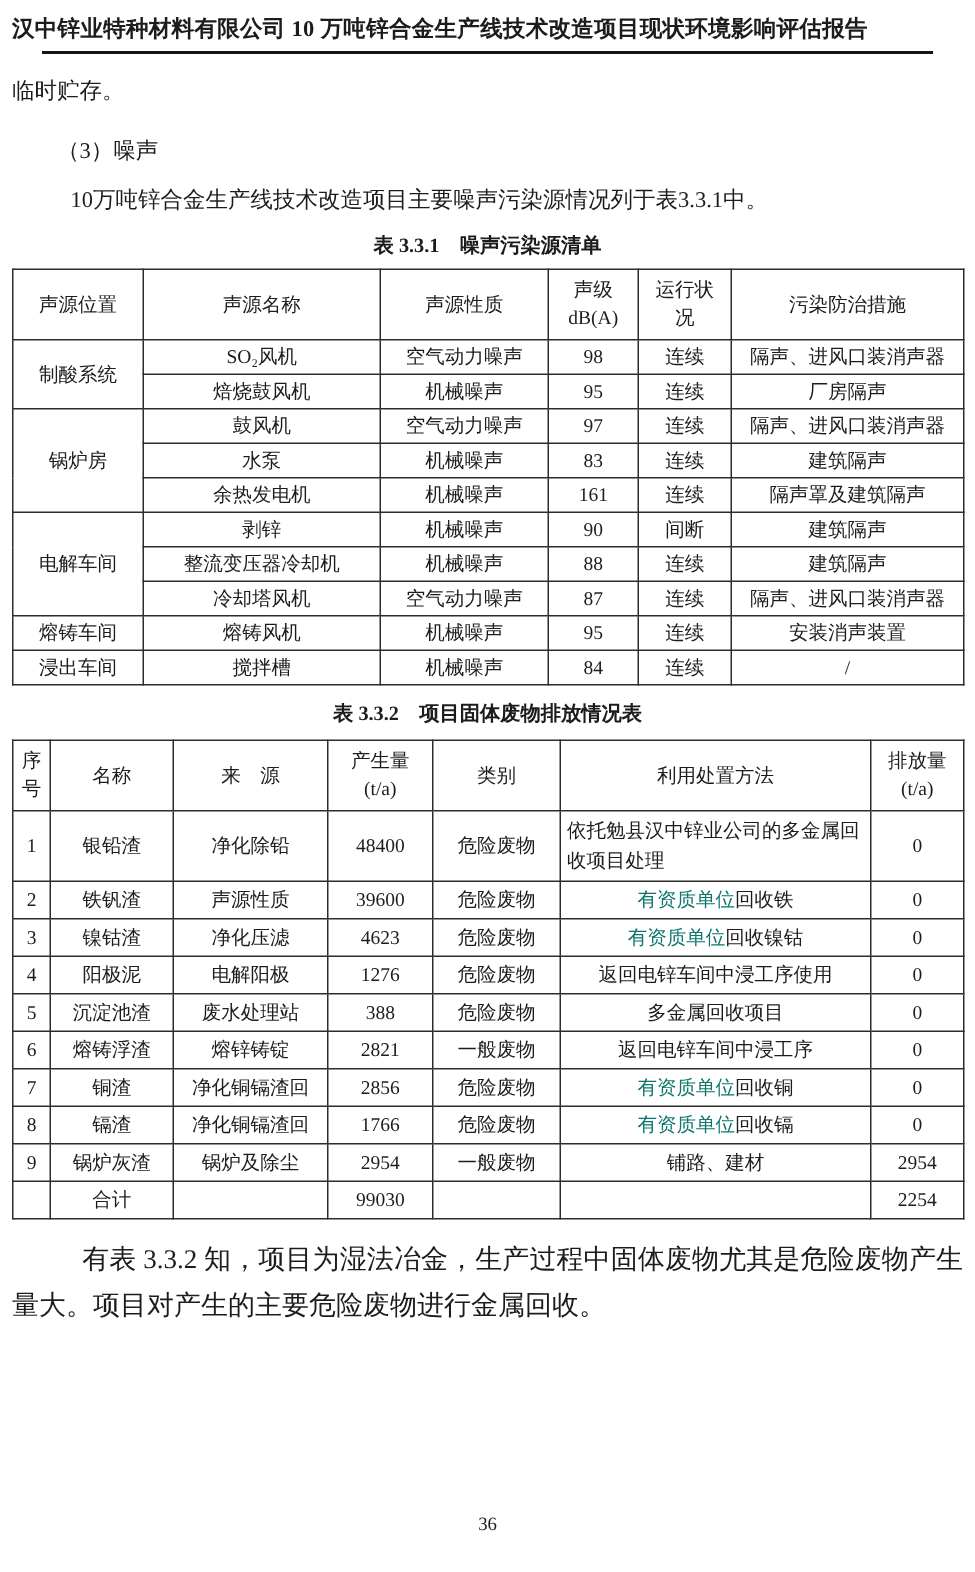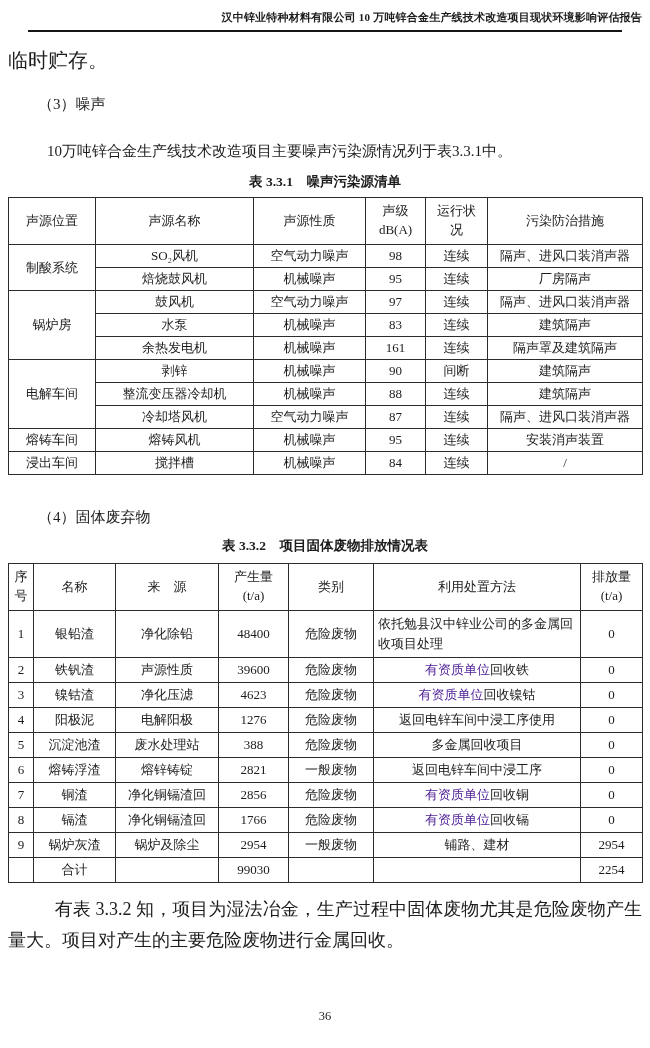--- a/index.html
+++ b/index.html
@@ -10,34 +10,34 @@
     font-family: "Liberation Serif", "DejaVu Serif", serif;
     overflow: hidden;
   }
   .page {
     position: relative;
     width: 650px; height: 1048px;
     box-sizing: border-box;
     padding: 10px 8px 0 8px;
   }
   .doc-header {
-    text-align: right;
-    font-size: 11px;
+    text-align: left;
+    font-size: 15px;
     font-weight: bold;
     letter-spacing: 0.2px;
     white-space: nowrap;
   }
   .header-rule {
     border: none;
     border-top: 2.5px solid #151515;
     margin: 5px 20px 0 20px;
   }
-  .p-temp { margin: 15px 0 0 0; font-size: 20px; }
+  .p-temp { margin: 15px 0 0 0; font-size: 15px; }
   .h-sec { margin: 21px 0 0 30px; font-size: 15px; font-weight: normal; }
-  .p-intro { margin: 28px 0 0 0; font-size: 15px; text-indent: 2.6em; }
+  .p-intro { margin: 14px 0 0 0; font-size: 15px; text-indent: 2.6em; }
   .tbl-caption {
     margin: 12px 0 0 0;
     text-align: center;
     font-size: 13.5px;
     font-weight: bold;
   }
   table {
     border-collapse: collapse;
     table-layout: fixed;
     width: 634px;
@@ -53,21 +53,21 @@
     font-weight: normal;
   }
   th { white-space: pre-line; line-height: 1.45; }
   .t1 tr.data-row { height: 23px; }
   .t1 tr.head-row { height: 47px; }
   .t2 { margin-top: 8px; }
   .t2 tr.head-row { height: 47px; }
   .t2 tr.tall-row { height: 47px; }
   .t2 tr.data-row { height: 25px; }
   .cell-left { text-align: left; padding-left: 4px; line-height: 1.55; }
-  .hl { color: #4c1d95; }
+  .hl { color: #0f766e; }
   .p-closing {
     margin: 11px 0 0 0;
     font-size: 18px;
     text-indent: 2.6em;
     line-height: 31px;
     text-align: justify;
   }
   .page-num {
     position: absolute;
     bottom: 24px; left: 0;
@@ -182,21 +182,20 @@
       <td>浸出车间</td>
       <td>搅拌槽</td>
       <td>机械噪声</td>
       <td>84</td>
       <td>连续</td>
       <td>/</td>
     </tr>
   </tbody>
     </table>
 
-  <div class="h-sec" style="margin-top:33px;">（4）固体废弃物</div>
 
   <div class="tbl-caption" style="margin-top:10px;">表 3.3.2　项目固体废物排放情况表</div>
 
   <table class="t2">
     <colgroup>
       <col style="width:25px">
         <col style="width:82px">
         <col style="width:103px">
         <col style="width:70px">
       <col style="width:85px">

